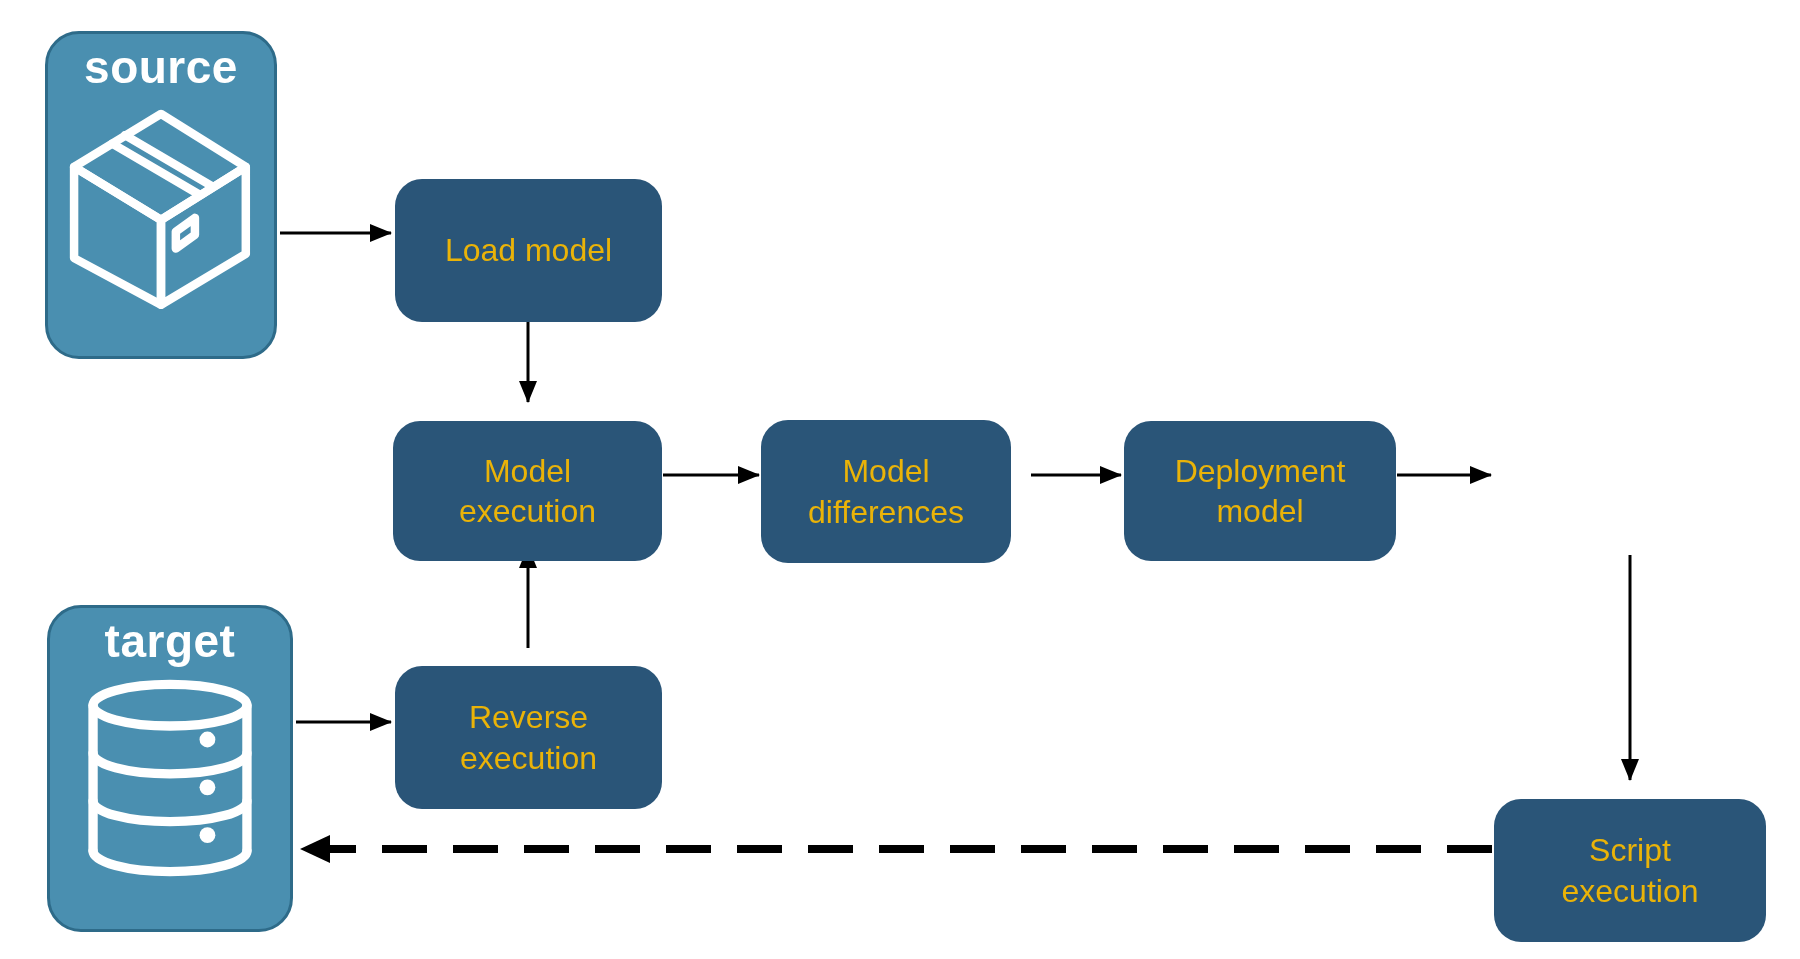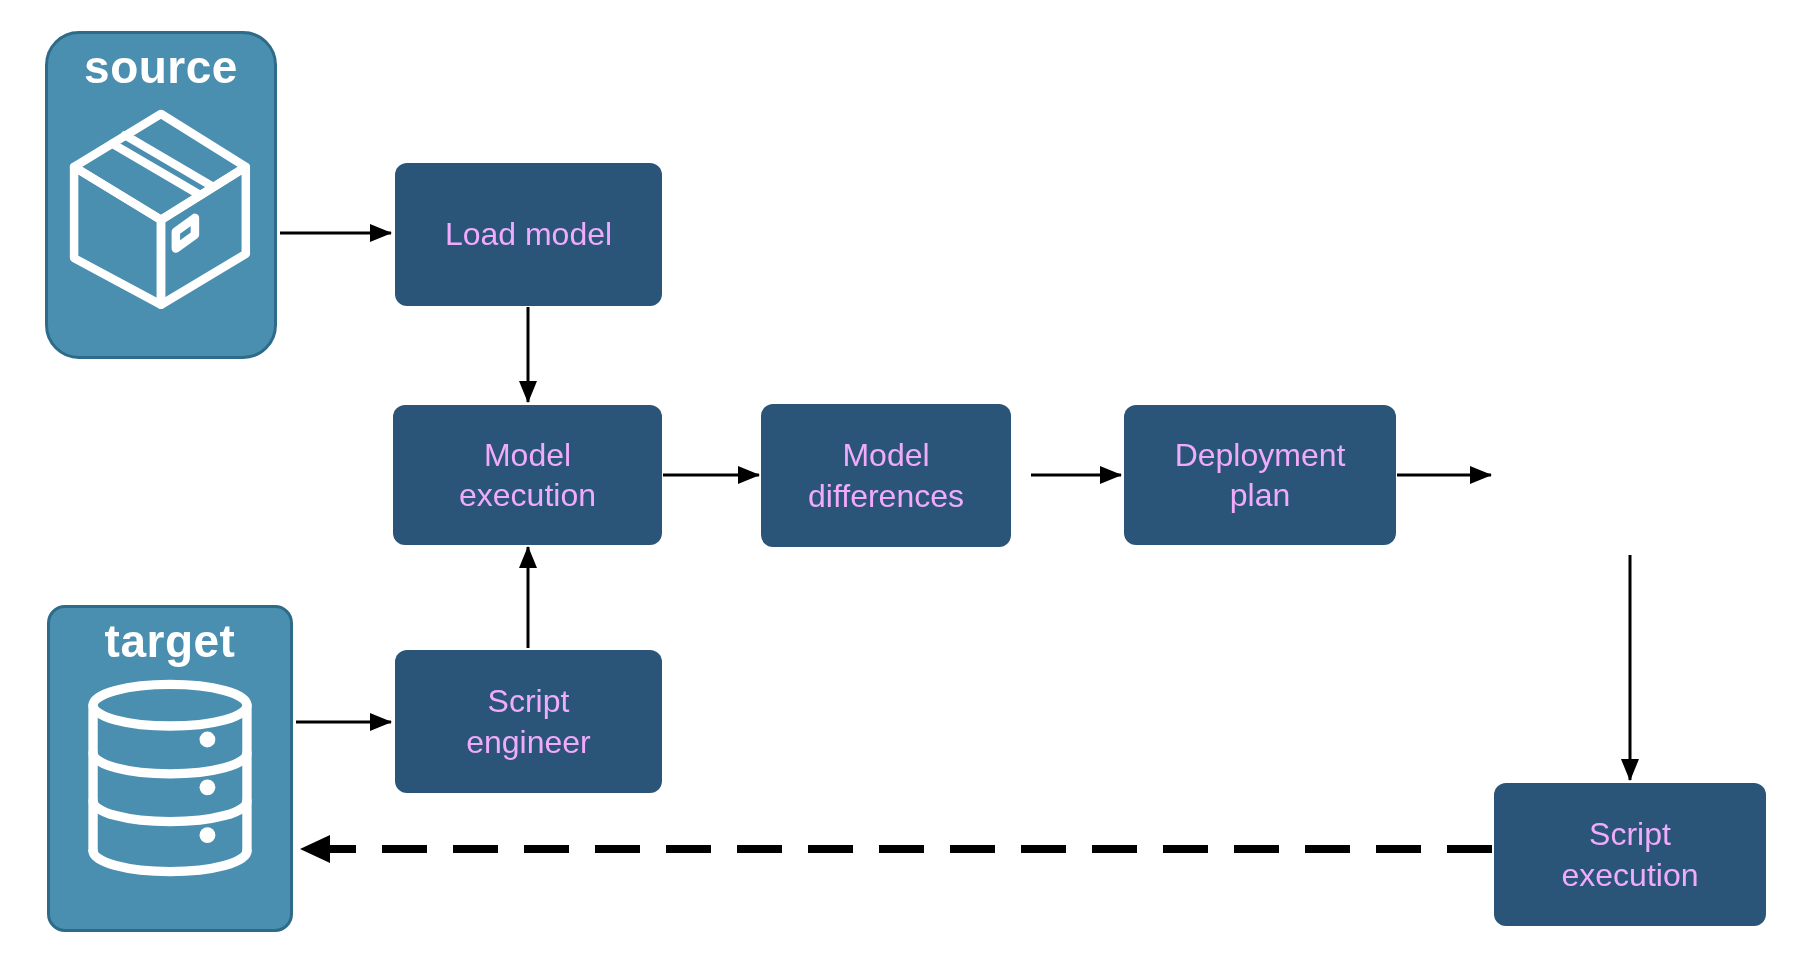--- a/index.html
+++ b/index.html
@@ -32,27 +32,28 @@
     font-size: 46px;
     font-weight: bold;
     letter-spacing: 0.5px;
     margin-top: 8px;
     line-height: 1.1;
   }
   .entity-icon { margin-top: 4px; }
   .process {
     position: absolute;
     background: #2A5578;
-    border-radius: 12px;
+    border-radius: 27px;
     box-sizing: border-box;
-    color: #f0abfc;
+    color: #eab308;
     display: flex;
     align-items: center;
     justify-content: center;
     text-align: center;
+    margin-top: 16px;
   }
   .process-label {
     font-size: 32px;
     line-height: 1.26;
     max-width: 214px;
     display: inline-block;
   }
 </style>
 </head>
 <body>
@@ -84,21 +85,21 @@
     <svg class="entity-icon" viewBox="0 0 100 100" width="212" height="212" fill="none" stroke="#ffffff" stroke-width="4" stroke-linejoin="round" stroke-linecap="round">
       <path d="M50,8 L9,33 L50,58 L90,33 Z"></path>
       <path d="M9,33 L9,76 L50,98 L50,58 Z"></path>
       <path d="M50,58 L50,98 L90,74 L90,33 Z"></path>
       <path d="M27,22 L68,46"></path>
       <path d="M33,18 L74,42"></path>
       <path d="M57,63.5 L66,57 L66,65 L57,71.5 Z"></path>
     </svg>
   </div>
 
-  <div class="entity" style="left:47px; top:605px; width:246px; height:327px;border-radius:18px;">
+  <div class="entity" style="left:47px; top:605px; width:246px; height:327px;">
     <div class="entity-label">target</div>
     <svg class="entity-icon" viewBox="0 0 100 100" width="208" height="214" fill="none" stroke="#ffffff" stroke-width="4.5" stroke-linecap="round">
       <ellipse cx="50" cy="15" rx="37" ry="10"></ellipse>
       <path d="M13,15 L13,85"></path>
       <path d="M87,15 L87,85"></path>
       <path d="M13,85 A37,10 0 0 0 87,85"></path>
       <path d="M13,38 A37,10 0 0 0 87,38"></path>
       <path d="M13,61 A37,10 0 0 0 87,61"></path>
       <circle cx="68" cy="31.5" r="3.8" fill="#ffffff" stroke="none"></circle>
       <circle cx="68" cy="54.5" r="3.8" fill="#ffffff" stroke="none"></circle>
@@ -112,25 +113,25 @@
 
   <div class="process" style="left:393px; top:405px; width:269px; height:140px;">
     <span class="process-label">Model execution</span>
   </div>
 
   <div class="process" style="left:761px; top:404px; width:250px; height:143px;">
     <span class="process-label">Model differences</span>
   </div>
 
   <div class="process" style="left:1124px; top:405px; width:272px; height:140px;">
-    <span class="process-label">Deployment plan</span>
+    <span class="process-label">Deployment model</span>
   </div>
 
 
   <div class="process" style="left:395px; top:650px; width:267px; height:143px;">
-    <span class="process-label">Script engineer</span>
+    <span class="process-label">Reverse execution</span>
   </div>
 
   <div class="process" style="left:1494px; top:783px; width:272px; height:143px;">
     <span class="process-label">Script execution</span>
   </div>
 
 </div>
 
 </body></html>

